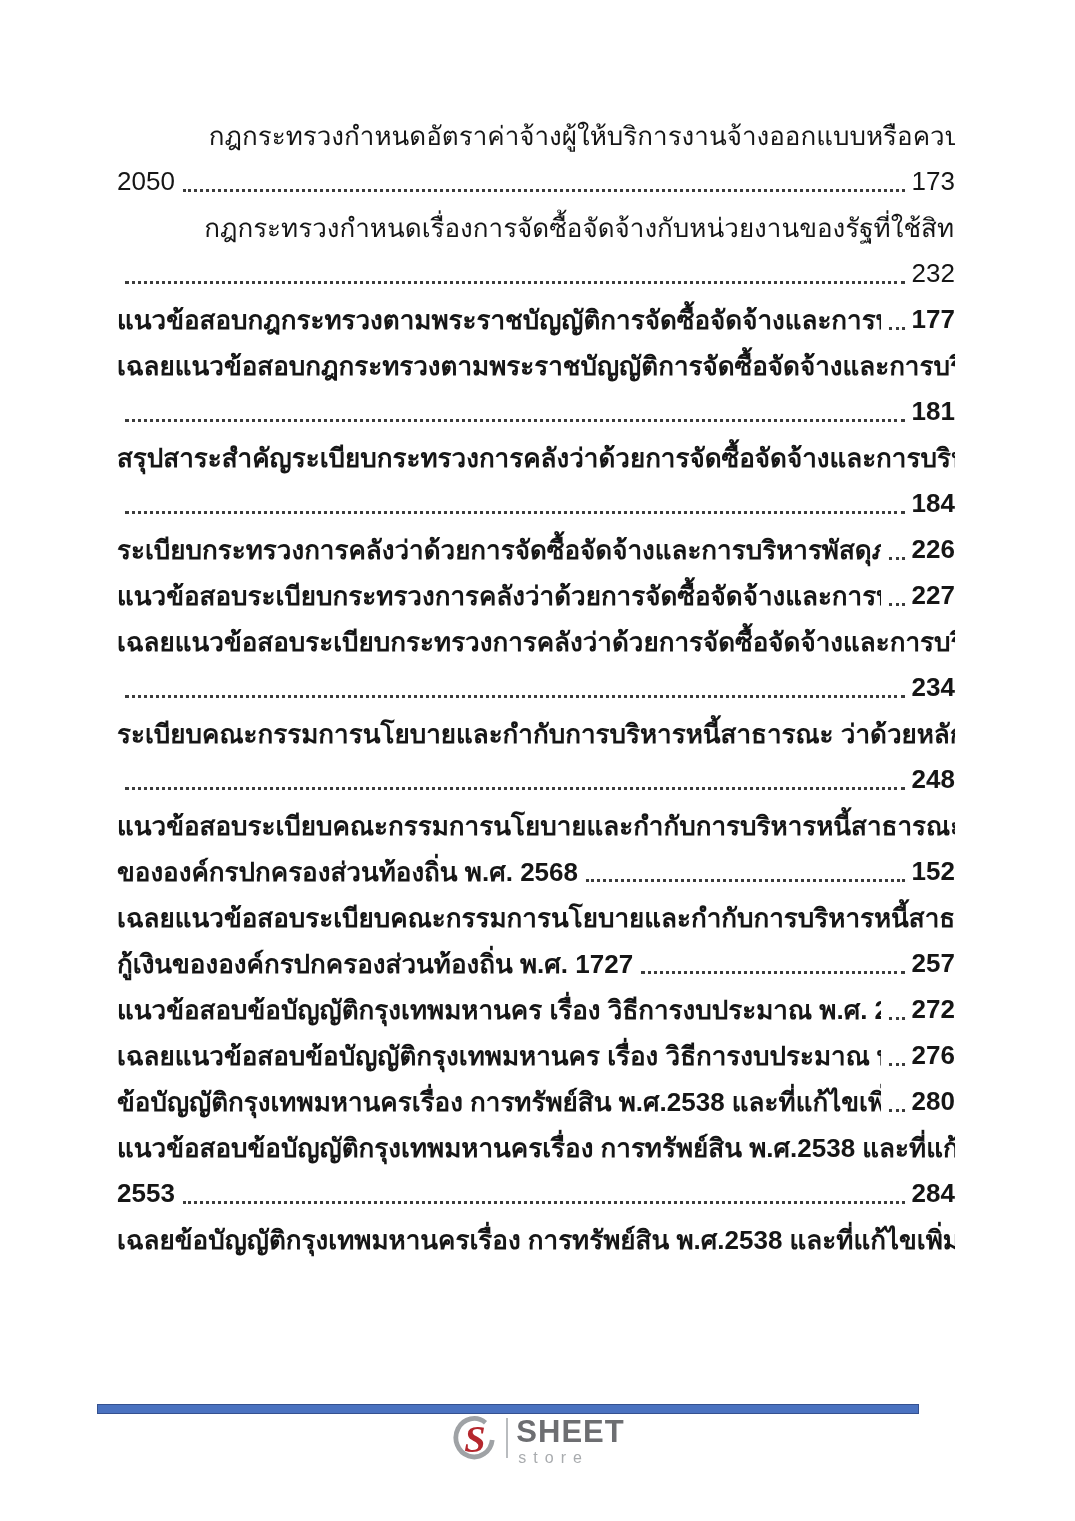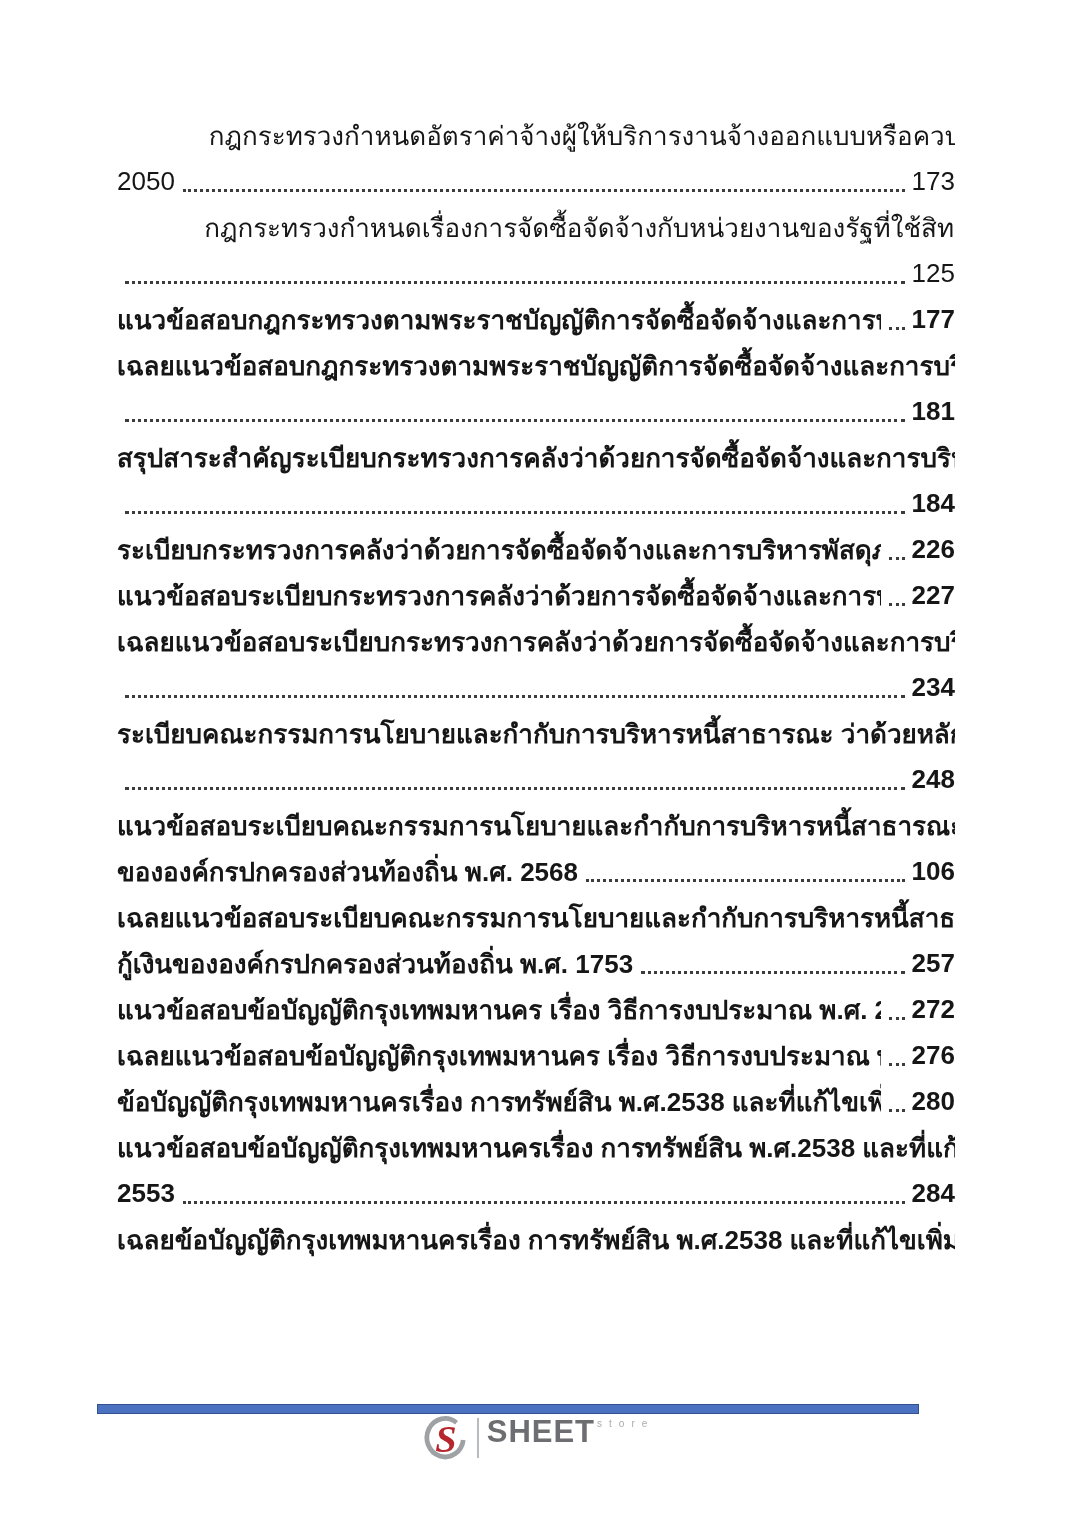--- a/index.html
+++ b/index.html
@@ -29,23 +29,23 @@
   .footer-rule{
     position:absolute;left:97px;top:1404px;width:820px;height:8px;
     background:#4a72c0;border:1px solid #35518f;
   }
   .brand{
     position:absolute;left:0;top:1416px;width:1075px;
     display:flex;justify-content:center;align-items:flex-start;gap:8px;
   }
   .brand-mark{width:48px;height:48px;flex:0 0 auto;}
   .brand-sep{width:2px;height:40px;background:#b9bcbf;margin-top:2px;flex:0 0 auto;}
-  .brand-text{display:flex;line-height:1;}
+  .brand-text{display:flex;flex-direction:column;line-height:1;}
   .brand-name{font-size:31px;font-weight:700;color:#6d6e71;letter-spacing:1px;}
-  .brand-sub{font-size:10px;color:#a8abae;letter-spacing:7px;margin-top:3px;padding-left:2px;}
+  .brand-sub{font-size:16px;color:#a8abae;letter-spacing:7px;margin-top:3px;padding-left:2px;}
 </style>
 </head>
 <body>
 
 <div class="toc">
 
   <div class="entry reg">
     <div class="line">
         <span class="ind-pad"></span>
         <span class="t">กฎกระทรวงกำหนดอัตราค่าจ้างผู้ให้บริการงานจ้างออกแบบหรือควบคุมงานก่อสร้าง พ.ศ.</span>
@@ -57,21 +57,21 @@
       </div>
   </div>
 
   <div class="entry reg">
     <div class="line">
         <span class="ind-pad"></span>
         <span class="t">กฎกระทรวงกำหนดเรื่องการจัดซื้อจัดจ้างกับหน่วยงานของรัฐที่ใช้สิทธิอุทธรณ์ไม่ได้ พ.ศ. 2560</span>
       </div>
     <div class="line">
         <span class="dots"></span>
-        <span class="pg">125</span>
+        <span class="pg">232</span>
       </div>
   </div>
 
   <div class="entry bold">
     <div class="line">
         <span class="t">แนวข้อสอบกฎกระทรวงตามพระราชบัญญัติการจัดซื้อจัดจ้างและการบริหารพัสดุภาครัฐ พ.ศ.2560</span>
         <span class="dots"></span>
         <span class="pg">177</span>
       </div>
   </div>
@@ -132,30 +132,30 @@
       </div>
   </div>
 
   <div class="entry bold">
     <div class="line">
         <span class="t">แนวข้อสอบระเบียบคณะกรรมการนโยบายและกำกับการบริหารหนี้สาธารณะว่าด้วยหลักเกณฑ์การกู้เงิน</span>
       </div>
     <div class="line">
         <span class="t">ขององค์กรปกครองส่วนท้องถิ่น พ.ศ. 2568</span>
         <span class="dots"></span>
-        <span class="pg">106</span>
+        <span class="pg">152</span>
       </div>
   </div>
 
   <div class="entry bold">
     <div class="line">
         <span class="t">เฉลยแนวข้อสอบระเบียบคณะกรรมการนโยบายและกำกับการบริหารหนี้สาธารณะว่าด้วยหลักเกณฑ์การ</span>
       </div>
     <div class="line">
-        <span class="t">กู้เงินขององค์กรปกครองส่วนท้องถิ่น พ.ศ. 1753</span>
+        <span class="t">กู้เงินขององค์กรปกครองส่วนท้องถิ่น พ.ศ. 1727</span>
         <span class="dots"></span>
         <span class="pg">257</span>
       </div>
   </div>
 
 
   <div class="entry bold">
     <div class="line">
         <span class="t">แนวข้อสอบข้อบัญญัติกรุงเทพมหานคร เรื่อง วิธีการงบประมาณ พ.ศ. 2563</span>
         <span class="dots"></span>

